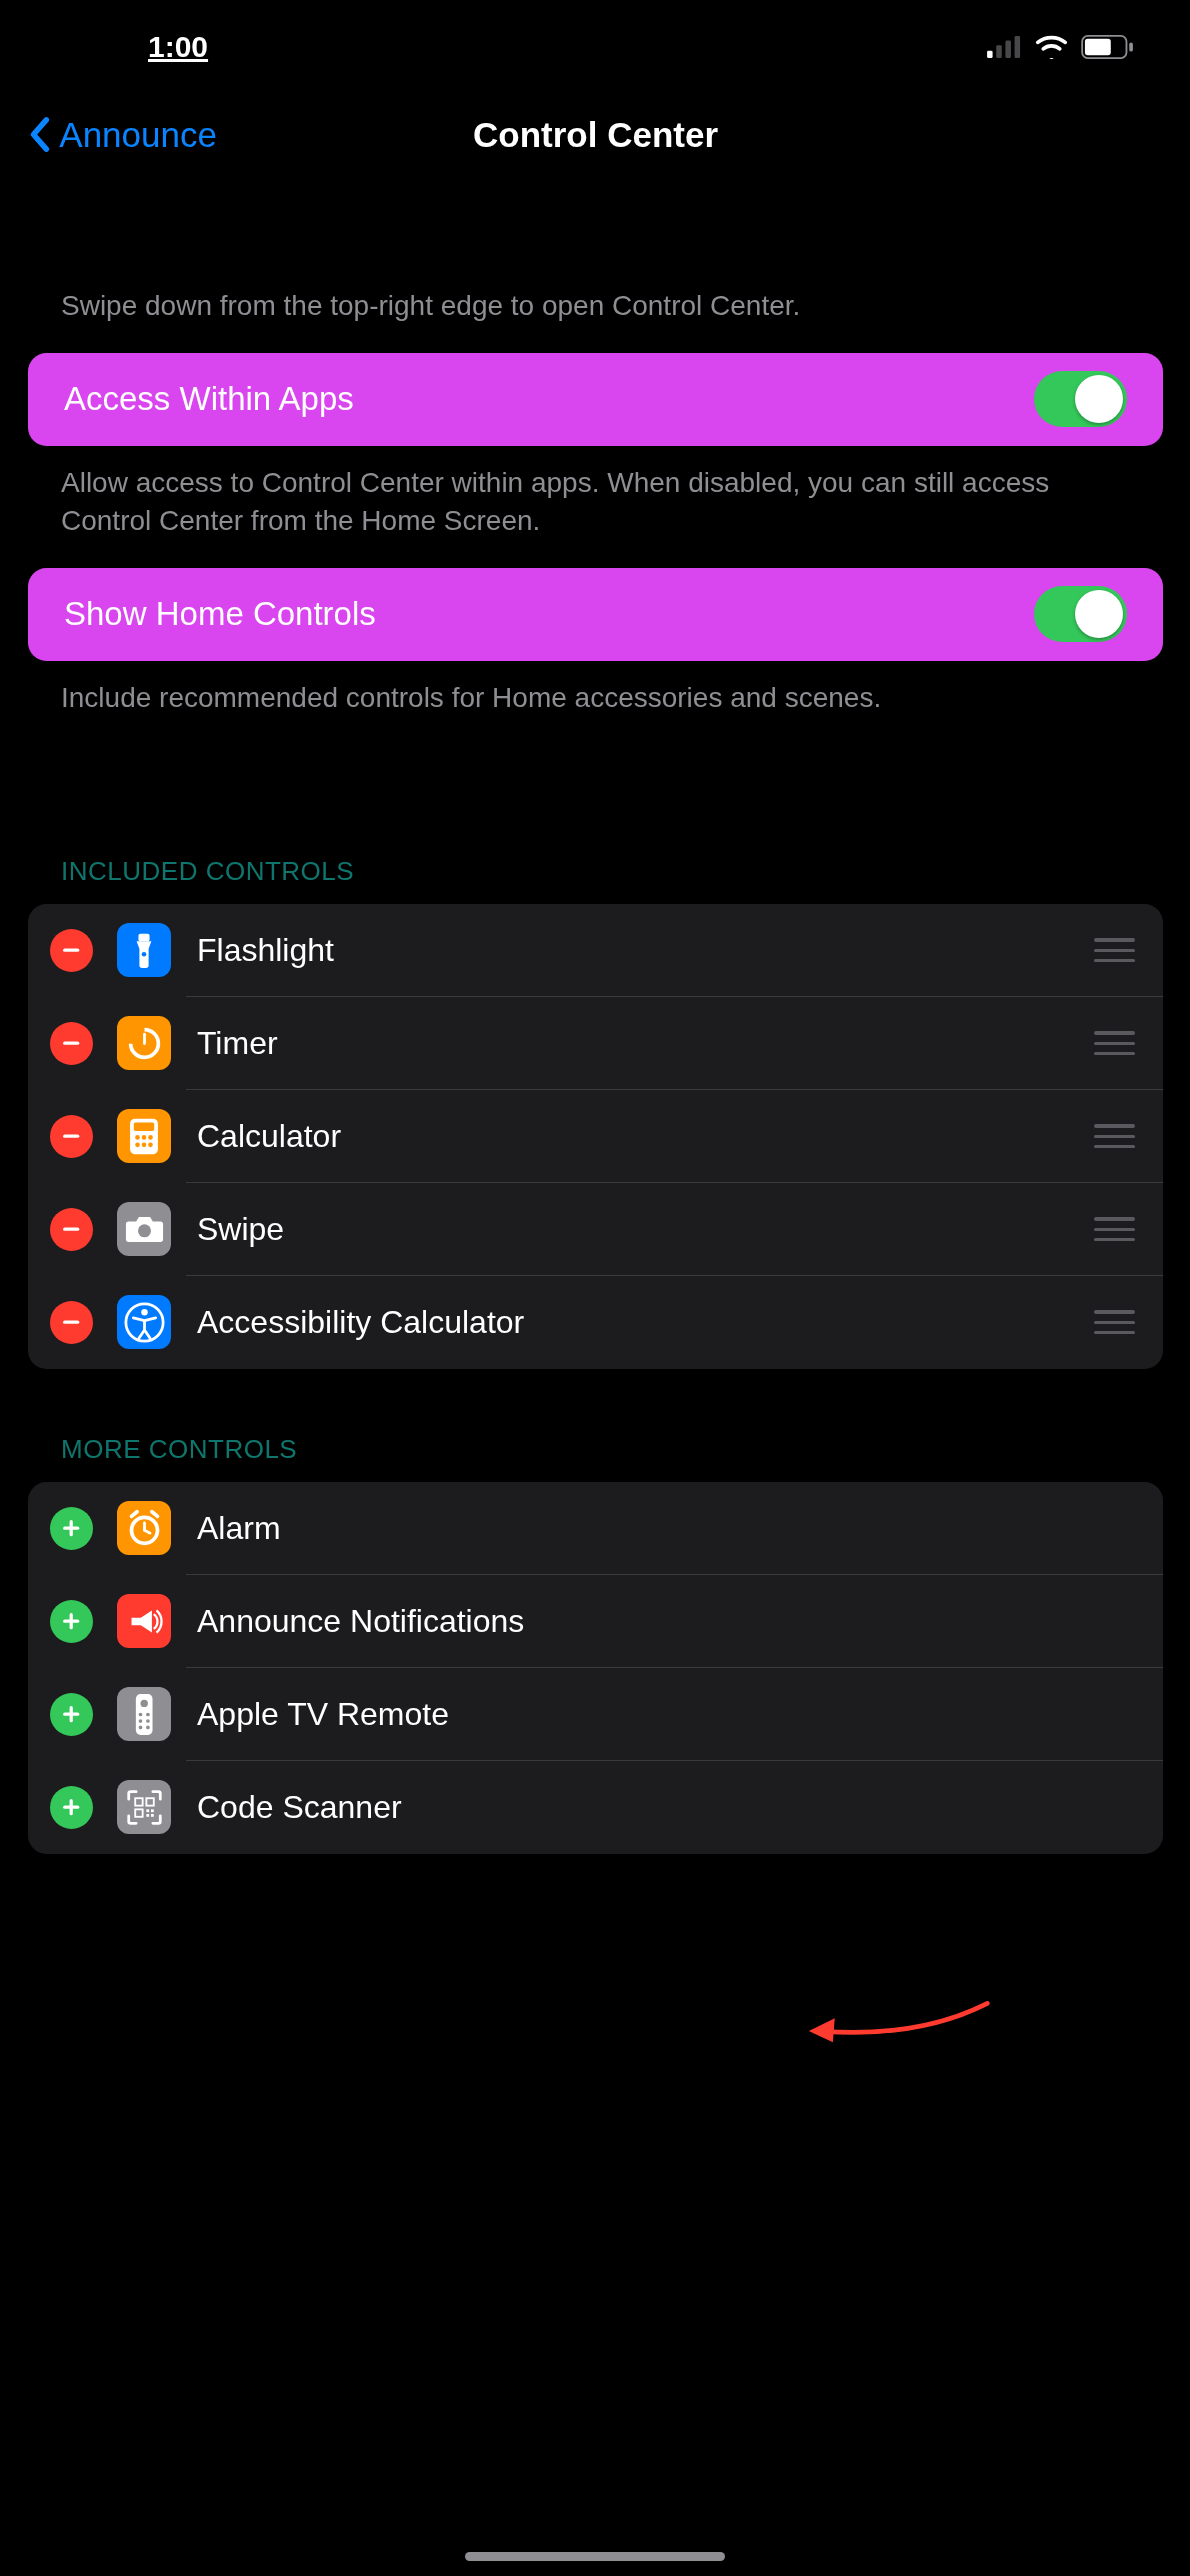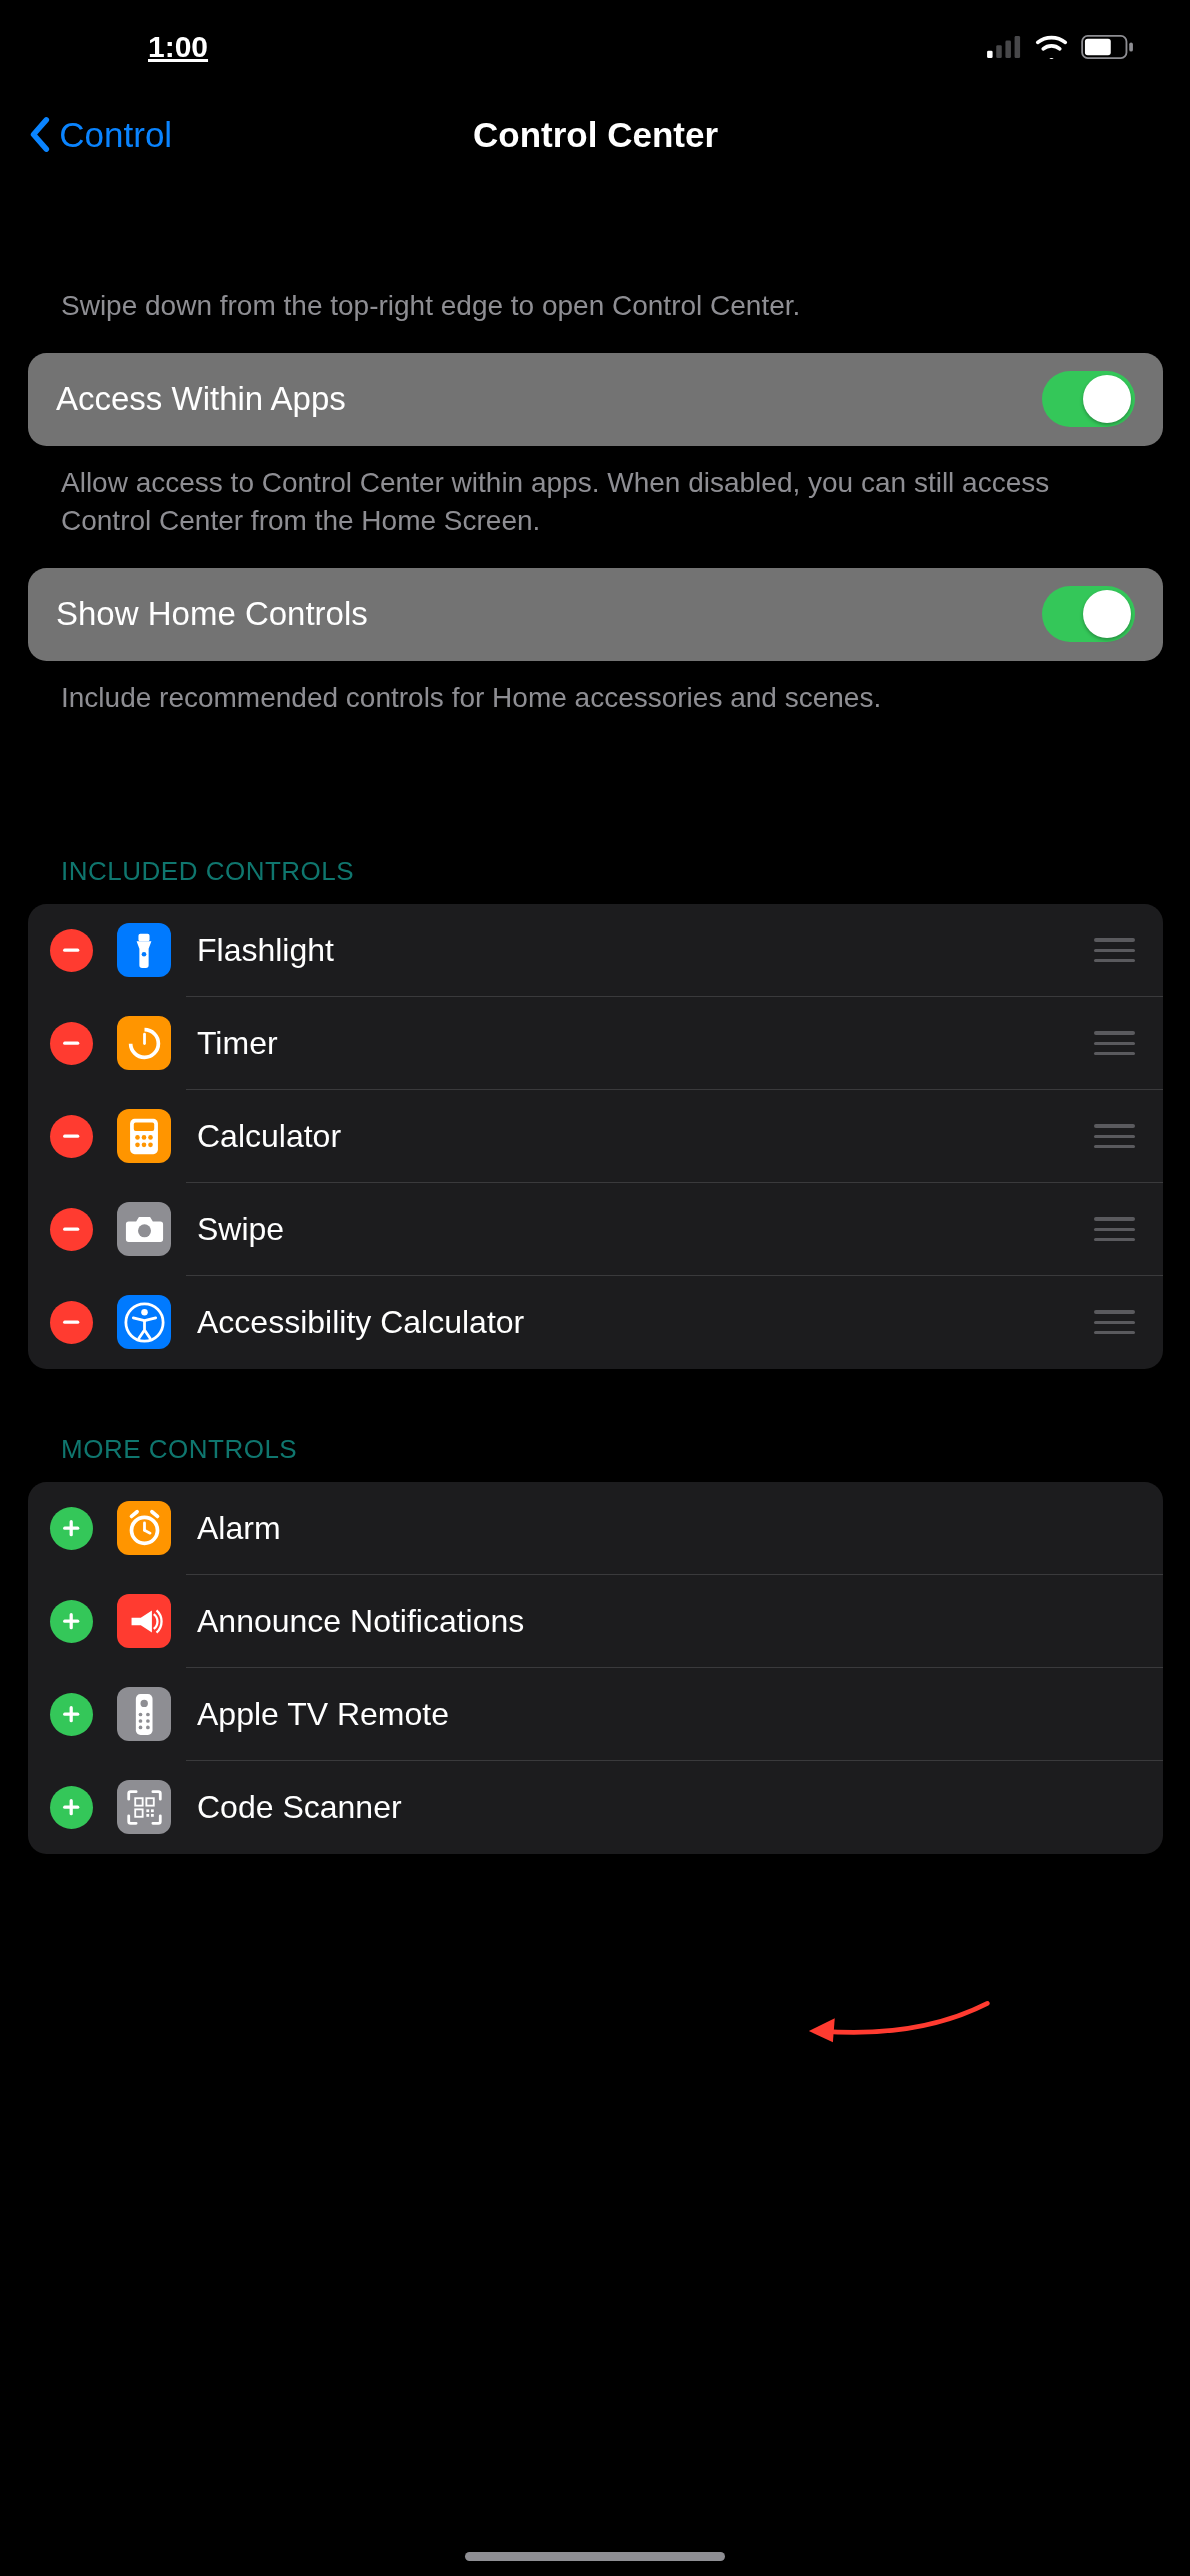--- a/index.html
+++ b/index.html
@@ -55,23 +55,23 @@
     padding: 0 28px;
   }
   .section-desc {
     color: #8e8e93;
     font-size: 28px;
     line-height: 1.35;
     padding: 37px 30px 28px 33px;
   }
   .section-desc.tight { padding-top: 18.5px; padding-bottom: 28px;}
   .card {
-    background: #737373;
+    background: #d946ef;
     border-radius: 18.5px;
-    padding: 0 28px;
+    padding: 0 36px;
   }
   .toggle-row {
     display: flex;
     align-items: center;
     justify-content: space-between;
     height: 93px;
   }
   .toggle-label {
     font-size: 33px;
   }
@@ -170,21 +170,21 @@
       <rect x="52" y="8" width="4" height="10" rx="2" fill="#8e8e93"></rect>
     </svg>
   </div>
 </div>
 
 <div class="nav-bar">
   <div class="back-group">
     <svg width="22" height="37" viewBox="0 0 24 40">
       <polyline points="20,4 6,20 20,36" stroke="#0a84ff" stroke-width="6" fill="none" stroke-linecap="round" stroke-linejoin="round"></polyline>
     </svg>
-    <span>Control</span>
+    <span>Announce</span>
   </div>
   <div class="nav-title">Control Center</div>
 </div>
 
 <div class="content">
   <div style="height:74px"></div>
   <div class="section-desc">Swipe down from the top-right edge to open Control Center.</div>
 
   <div class="card">
     <div class="toggle-row">

